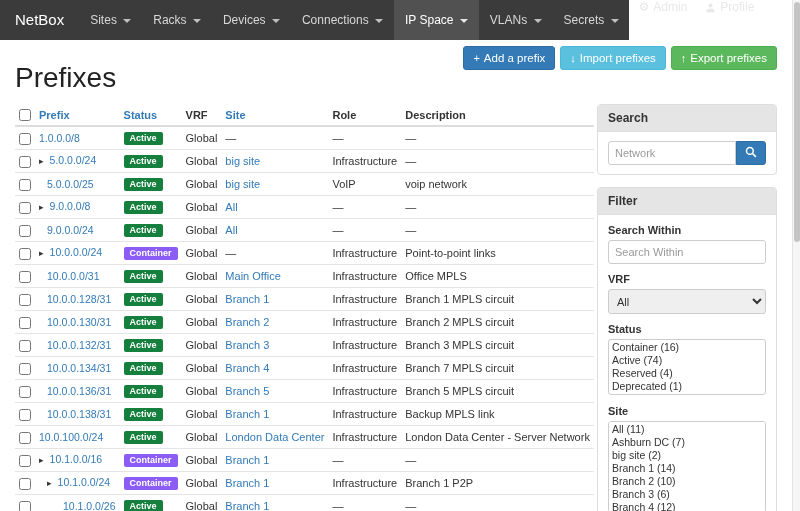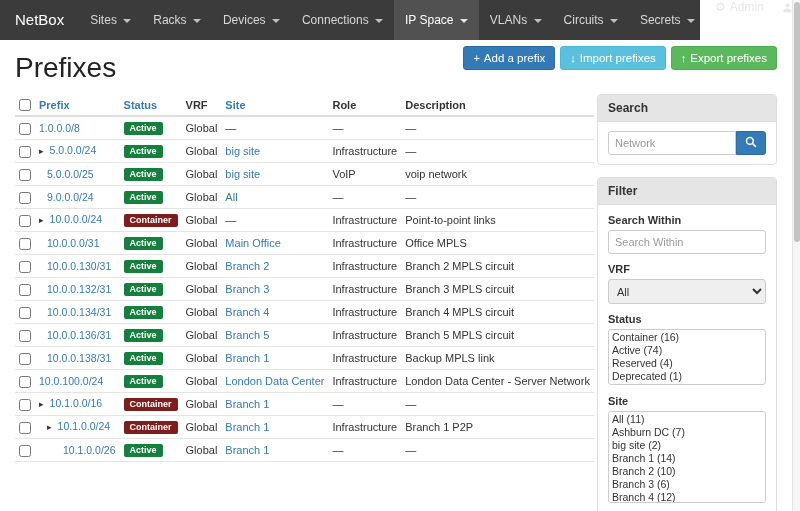--- a/index.html
+++ b/index.html
@@ -3,34 +3,34 @@
 <meta charset="utf-8">
 <style>
   * { box-sizing: border-box; }
   html, body { margin: 0; padding: 0; }
   body {
     width: 800px; height: 511px; overflow: hidden; position: relative;
     font-family: "Liberation Sans", sans-serif; background: #fff; color: #333;
   }
 
   
-  .navbar { height: 40px; background: #3b3b3b; display: flex; align-items: flex-start; width: 700px; }
+  .navbar { height: 40px; background: #3b3b3b; display: flex; align-items: flex-start; width: 629px; }
   .brand { color: #fff; font-size: 15px; line-height: 40px; padding: 0 15px; text-decoration: none; }
   .nav-menu { display: flex; list-style: none; margin: 0; padding: 0; }
   .nav-menu li { padding: 0 11px; line-height: 40px; font-size: 12px; color: #d8d8d8; cursor: pointer; white-space: nowrap; }
   .nav-menu li.active { background: #515151; color: #fff; }
   .caret-down { display: inline-block; width: 0; height: 0; border-top: 4px solid; border-left: 4px solid transparent; border-right: 4px solid transparent; margin-left: 3px; vertical-align: middle; opacity: .85; }
   .nav-right { margin-left: auto; display: flex; }
   .nav-right a { color: #e8e8e8; font-size: 12px; padding: 0 9px; text-decoration: none; display: flex; align-items: center; gap: 4px; }
   .nav-ico { display: inline-flex; align-items: center; }
 
   
   .container { padding: 0 15px; width: 792px; }
   .header-row { display: flex; align-items: flex-start; }
-  h1.page-title { font-size: 28px; font-weight: normal; color: #222; margin: 12px 0 10px; }
+  h1.page-title { font-size: 28px; font-weight: normal; color: #222; margin: 22px 0 10px; }
   .btns { margin-left: auto; margin-top: 6px; display: flex; gap: 5px; }
   .btn { font-size: 11.5px; padding: 5px 9px; border-radius: 3px; color: #fff; border: 1px solid transparent; cursor: pointer; display: inline-flex; align-items: center; gap: 4px; font-family: inherit; }
   .btn-primary { background: #337ab7; border-color: #2e6da4; }
   .btn-info    { background: #5bc0de; border-color: #46b8da; }
   .btn-success { background: #5cb85c; border-color: #4cae4c; }
   .btn .gl { font-size: 11px; line-height: 1; }
 
   .content-row { display: flex; gap: 14px; align-items: flex-start; }
   .table-area { flex: 1; min-width: 0; }
   .sidebar { width: 180px; flex: none; }
@@ -41,21 +41,21 @@
   .prefix-table th.sortable { color: #337ab7; cursor: pointer; }
   .prefix-table td { padding: 4px 4px; border-bottom: 1px solid #e4e4e4; line-height: 13px; vertical-align: middle; white-space: nowrap; }
   .col-check { width: 26px; } .col-prefix { width: 88px; } .col-status { width: 50px; }
   .col-vrf { width: 48px; } .col-site { width: 116px; } .col-role { width: 68px; }
   .prefix-table input[type=checkbox] { width: 12px; height: 12px; margin: 0; vertical-align: middle; }
   a.lnk { color: #337ab7; text-decoration: none; cursor: pointer; }
   .caret-right { color: #333; font-size: 9px; margin-right: 3px; cursor: pointer; }
   td.col-prefix a { font-size: 10.5px; }
   .label { display: inline-block; font-size: 9px; font-weight: bold; color: #fff; padding: 2px 6px 2px; border-radius: 2px; line-height: 1; }
   .label-primary { background: #15803d; }
-  .label-default { background: #7f1d1d; }
+  .label-default { background: #8b5cf6; }
 
   
   .panel { border: 1px solid #ddd; border-radius: 4px; background: #fff; margin-bottom: 12px; }
   .panel-heading { background: #e5e5e5; border-bottom: 1px solid #ddd; padding: 6px 10px; font-size: 12px; font-weight: bold; color: #333; border-radius: 3px 3px 0 0; }
   .panel-body { padding: 9px 10px; }
   .input-group { display: flex; }
   .form-control { height: 24px; border: 1px solid #ccc; border-radius: 3px; padding: 3px 6px; font-size: 11px; font-family: inherit; color: #333; width: 100%; }
   .form-control::placeholder { color: #9a9a9a; }
   .input-group .form-control { flex: 1; border-radius: 3px 0 0 3px; min-width: 0; }
   .search-btn { width: 30px; background: #337ab7; border: 1px solid #2e6da4; border-radius: 0 3px 3px 0; color: #fff; display: flex; align-items: center; justify-content: center; cursor: pointer; }
@@ -74,21 +74,20 @@
 
 <nav class="navbar">
   <a class="brand">NetBox</a>
   <ul class="nav-menu">
       <li><span>Sites</span> <span class="caret-down"></span></li>
       <li><span>Racks</span> <span class="caret-down"></span></li>
       <li><span>Devices</span> <span class="caret-down"></span></li>
       <li><span>Connections</span> <span class="caret-down"></span></li>
       <li class="active"><span>IP Space</span> <span class="caret-down"></span></li>
       <li><span>VLANs</span> <span class="caret-down"></span></li>
-      <li><span>Circuits</span> <span class="caret-down"></span></li>
       <li><span>Secrets</span> <span class="caret-down"></span></li>
     </ul>
   <div class="nav-right">
     <a>
       <span class="nav-ico">⚙</span>
       <span>Admin</span>
     </a>
     <a>
       <span class="nav-ico">
         <svg width="11" height="11" viewBox="0 0 16 16" fill="currentColor">
@@ -168,20 +167,32 @@
       <a class="lnk">5.0.0.0/25</a>
     </td>
     <td class="col-status"><span class="label label-primary">Active</span></td>
     <td class="col-vrf">Global</td>
     <td class="col-site"><a class="lnk">big site</a></td>
     <td class="col-role">VoIP</td>
     <td>voip network</td>
   </tr>
             <tr>
     <td class="col-check"><input type="checkbox" style=""></td>
+    <td class="col-prefix" style="padding-left: 4px;">
+      <span class="caret-right" style="display: inline;">▸</span>
+      <a class="lnk">9.0.0.0/8</a>
+    </td>
+    <td class="col-status"><span class="label label-primary">Active</span></td>
+    <td class="col-vrf">Global</td>
+    <td class="col-site"><a class="lnk">All</a></td>
+    <td class="col-role">—</td>
+    <td>—</td>
+  </tr>
+            <tr>
+    <td class="col-check"><input type="checkbox" style=""></td>
     <td class="col-prefix" style="padding-left: 12px;">
       
       <a class="lnk">9.0.0.0/24</a>
     </td>
     <td class="col-status"><span class="label label-primary">Active</span></td>
     <td class="col-vrf">Global</td>
     <td class="col-site"><a class="lnk">All</a></td>
     <td class="col-role">—</td>
     <td>—</td>
   </tr>
@@ -206,20 +217,32 @@
     <td class="col-status"><span class="label label-primary">Active</span></td>
     <td class="col-vrf">Global</td>
     <td class="col-site"><a class="lnk">Main Office</a></td>
     <td class="col-role">Infrastructure</td>
     <td>Office MPLS</td>
   </tr>
             <tr>
     <td class="col-check"><input type="checkbox" style=""></td>
     <td class="col-prefix" style="padding-left: 12px;">
       
+      <a class="lnk">10.0.0.128/31</a>
+    </td>
+    <td class="col-status"><span class="label label-primary">Active</span></td>
+    <td class="col-vrf">Global</td>
+    <td class="col-site"><a class="lnk">Branch 1</a></td>
+    <td class="col-role">Infrastructure</td>
+    <td>Branch 1 MPLS circuit</td>
+  </tr>
+            <tr>
+    <td class="col-check"><input type="checkbox" style=""></td>
+    <td class="col-prefix" style="padding-left: 12px;">
+      
       <a class="lnk">10.0.0.130/31</a>
     </td>
     <td class="col-status"><span class="label label-primary">Active</span></td>
     <td class="col-vrf">Global</td>
     <td class="col-site"><a class="lnk">Branch 2</a></td>
     <td class="col-role">Infrastructure</td>
     <td>Branch 2 MPLS circuit</td>
   </tr>
             <tr>
     <td class="col-check"><input type="checkbox" style=""></td>
@@ -236,21 +259,21 @@
             <tr>
     <td class="col-check"><input type="checkbox" style=""></td>
     <td class="col-prefix" style="padding-left: 12px;">
       
       <a class="lnk">10.0.0.134/31</a>
     </td>
     <td class="col-status"><span class="label label-primary">Active</span></td>
     <td class="col-vrf">Global</td>
     <td class="col-site"><a class="lnk">Branch 4</a></td>
     <td class="col-role">Infrastructure</td>
-    <td>Branch 4 MPLS circuit</td>
+    <td>Branch 7 MPLS circuit</td>
   </tr>
             <tr>
     <td class="col-check"><input type="checkbox" style=""></td>
     <td class="col-prefix" style="padding-left: 12px;">
       
       <a class="lnk">10.0.0.136/31</a>
     </td>
     <td class="col-status"><span class="label label-primary">Active</span></td>
     <td class="col-vrf">Global</td>
     <td class="col-site"><a class="lnk">Branch 5</a></td>

